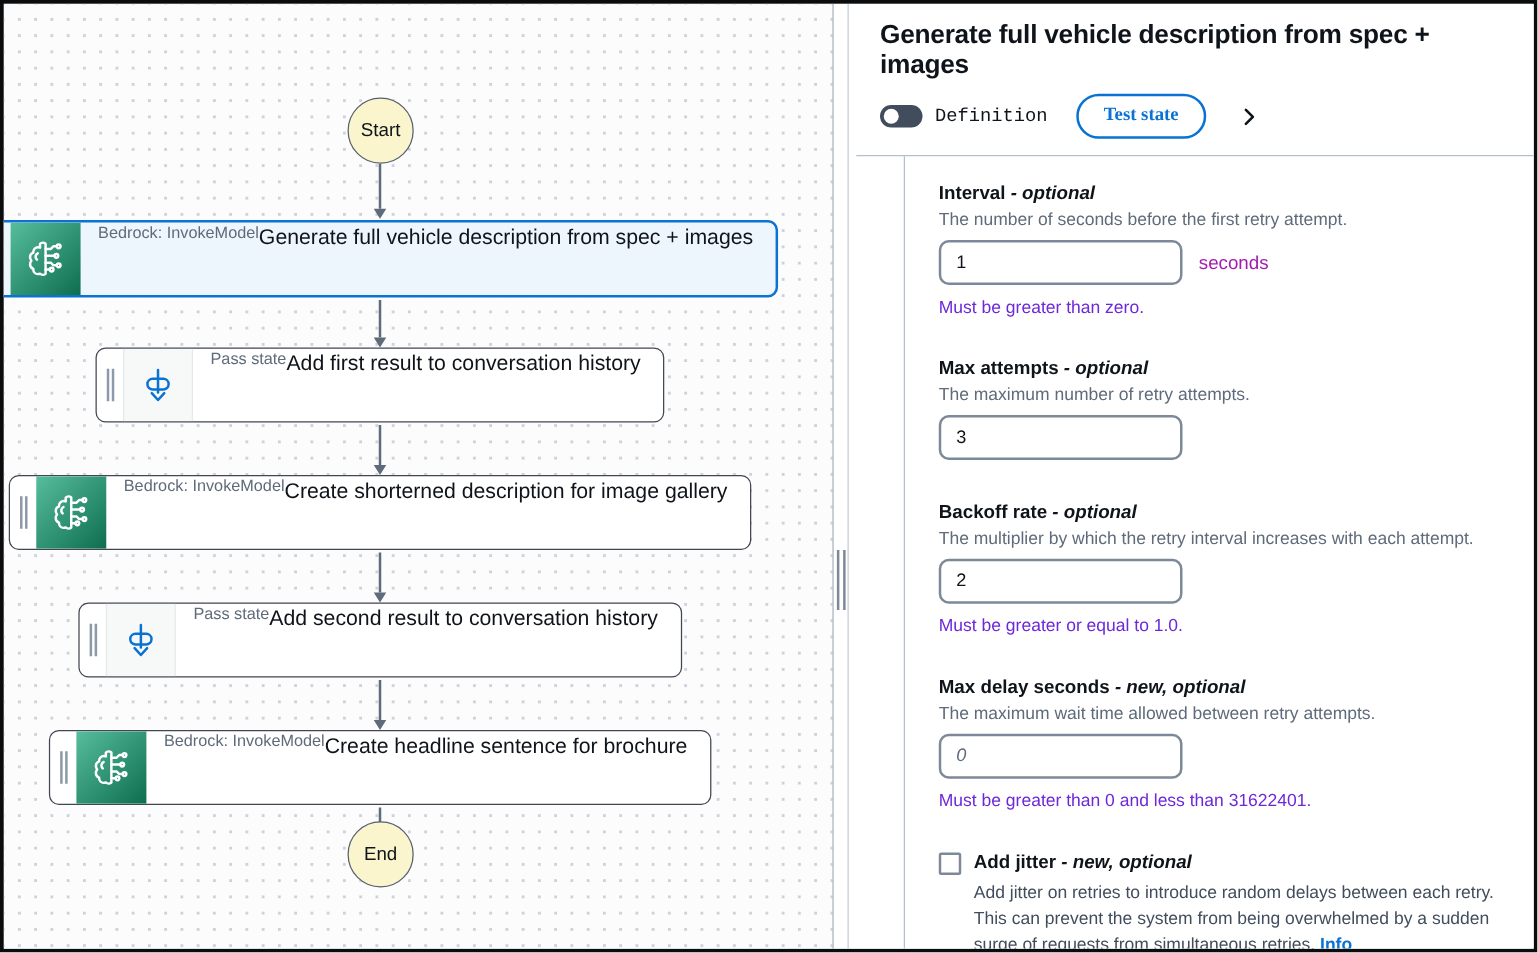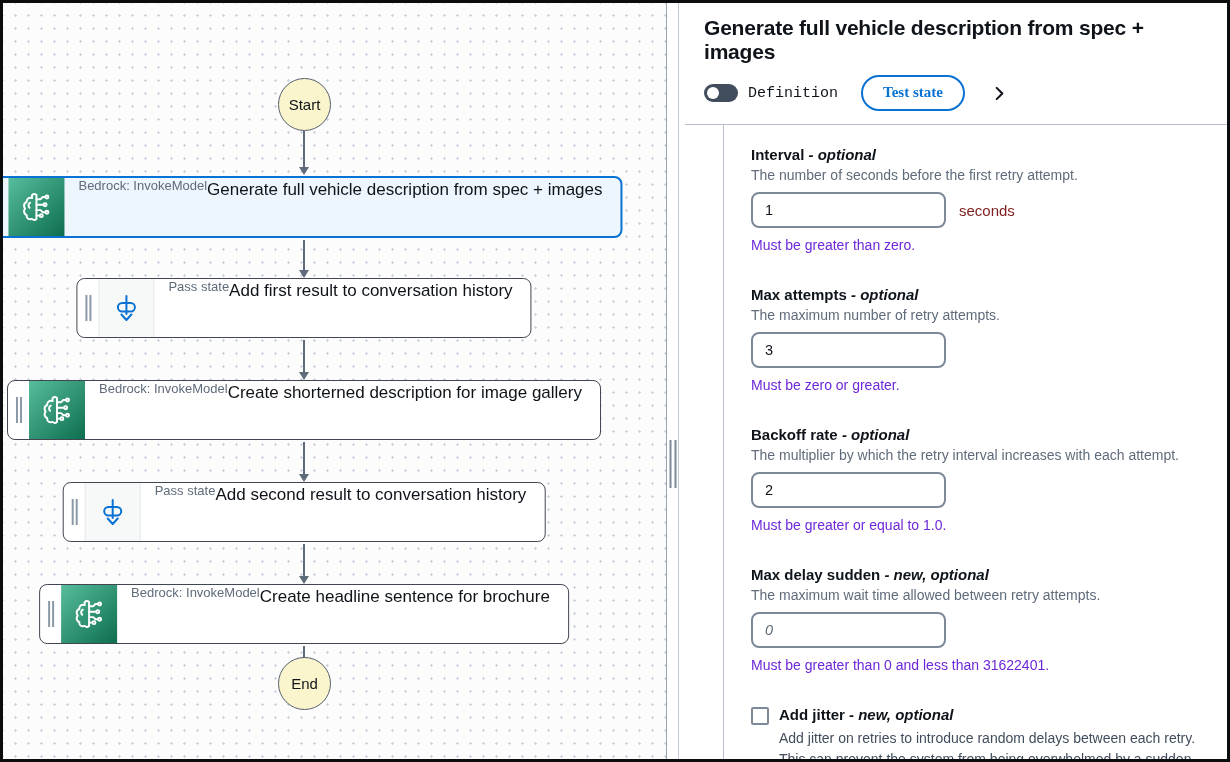--- a/index.html
+++ b/index.html
@@ -69,21 +69,21 @@
                padding:21px 24px 0 27px; overflow:hidden; }
 
   .field { margin-bottom:33px; }
   .f-label { font-size:15px; font-weight:700; color:#0f141a; }
   .f-label i { font-style:italic; }
   .f-desc { font-size:14px; color:#5f6b7a; margin-top:4px; }
   .f-input-row { margin-top:9px; display:flex; align-items:center; }
   .f-input { width:195px; height:36px; border:2px solid #7d8998; border-radius:8px;
              padding:0 12px; font-size:14.5px; color:#0f141a; font-family:inherit; background:#fff; }
   .f-input::placeholder { color:#5f6b7a; font-style:italic; opacity:1; }
-  .f-unit { margin-left:13px; font-size:15px; color:#7f1d1d; }
+  .f-unit { margin-left:13px; font-size:15px; color:#a21caf; }
   .f-constraint { font-size:14px; color:#6d28d9; margin-top:9px; }
 
   .jitter { display:flex; align-items:flex-start; }
   .checkbox { appearance:none; -webkit-appearance:none; width:18px; height:18px;
               border:2px solid #7d8998; border-radius:2px; background:#fff; flex:none;
               margin-top:1px; cursor:pointer; }
   .jitter-body { margin-left:10px; }
   .jitter-desc { font-size:14px; color:#414d5c; line-height:1.5; margin-top:5px; max-width:548px; }
   .info-link { color:#0972d3; font-weight:700; text-decoration:none; cursor:pointer; }
 </style>
@@ -268,37 +268,36 @@
       </div>
 
       <div class="field">
         <div class="f-label">
           <span>Max attempts</span>&nbsp;<i>- optional</i>
         </div>
         <div class="f-desc">The maximum number of retry attempts.</div>
         <div class="f-input-row">
           <input class="f-input" type="text" value="3" style="">
         </div>
-        <div class="f-constraint">Must be zero or greater.</div>
       </div>
 
       <div class="field">
         <div class="f-label">
           <span>Backoff rate</span>&nbsp;<i>- optional</i>
         </div>
         <div class="f-desc">The multiplier by which the retry interval increases with each attempt.</div>
         <div class="f-input-row">
           <input class="f-input" type="text" value="2" style="">
         </div>
         <div class="f-constraint">Must be greater or equal to 1.0.</div>
       </div>
 
       <div class="field">
         <div class="f-label">
-          <span>Max delay sudden</span>&nbsp;<i>- new, optional</i>
+          <span>Max delay seconds</span>&nbsp;<i>- new, optional</i>
         </div>
         <div class="f-desc">The maximum wait time allowed between retry attempts.</div>
         <div class="f-input-row">
           <input class="f-input" type="text" placeholder="0" style="">
         </div>
         <div class="f-constraint">Must be greater than 0 and less than 31622401.</div>
       </div>
 
       <div class="jitter">
         <input type="checkbox" class="checkbox" style="">

